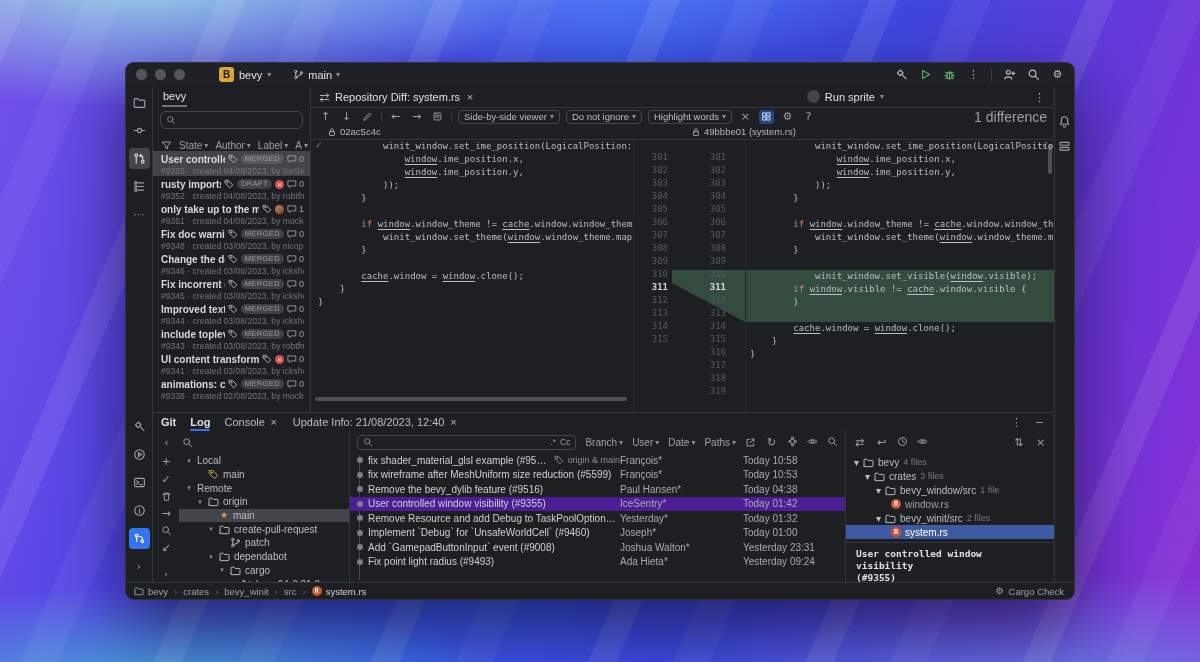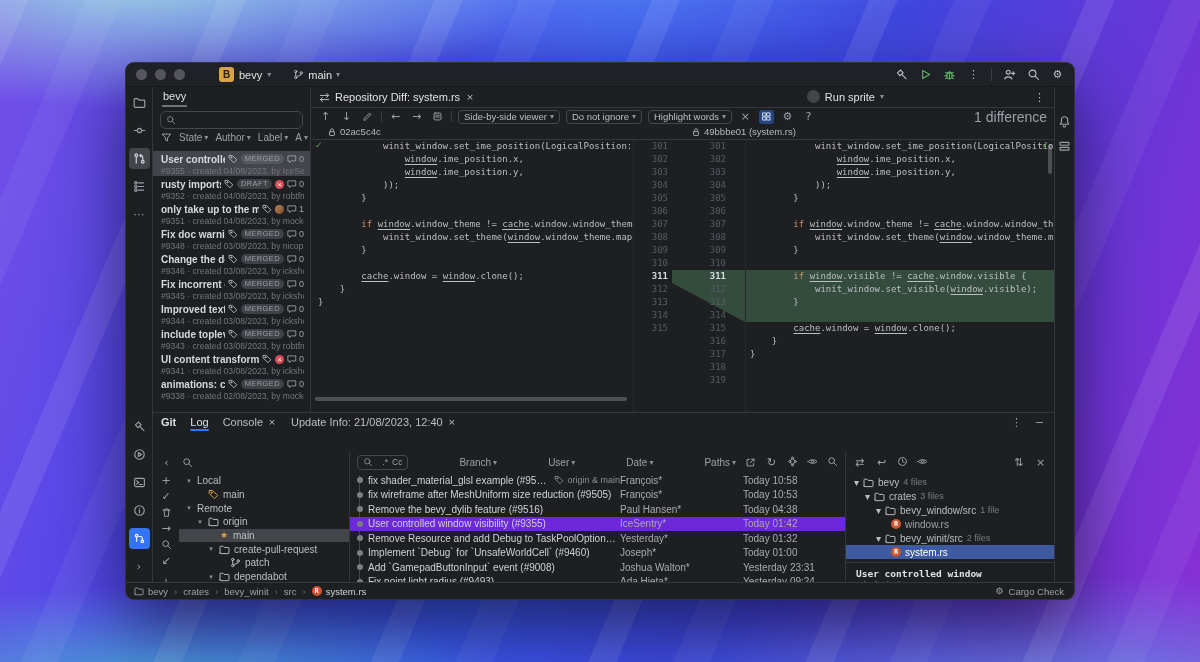--- a/index.html
+++ b/index.html
@@ -40,21 +40,21 @@
 .scell.active { background:#43454a; color:#d5d8de; }
 .scell.active-blue { background:#3574f0; color:#fff; }
 .centercol { flex:1; display:flex; flex-direction:column; min-width:0; }
 .rstrip { flex:0 0 20px; border-left:1px solid #35373c; display:flex; flex-direction:column; align-items:center; padding:28px 0 0 0; gap:12px; color:#9da0a8; }
 .toprow { flex:0 0 325px; display:flex; min-height:0; }
 
 .prpanel { flex:0 0 158px; border-right:1px solid #35373c; display:flex; flex-direction:column; min-width:0; overflow:hidden; }
 .pr-head { height:21px; display:flex; align-items:center; padding:0 9px; color:#dfe1e5; }
 .pr-head span { border-bottom:2px solid #6f737a; padding:2px 1px 3px; }
 .pr-search { margin:3px 7px 3px; height:18px; border:1px solid #45484e; border-radius:6px; display:flex; align-items:center; padding:0 5px; gap:3px; color:#8a8d93; }
-.pr-filters { height:19px; display:flex; align-items:flex-start; gap:7px; padding:0 8px; color:#9da0a8; font-size:10px; white-space:nowrap; overflow:hidden; }
+.pr-filters { height:19px; display:flex; align-items:flex-end; gap:7px; padding:0 8px; color:#9da0a8; font-size:10px; white-space:nowrap; overflow:hidden; }
 .pr-filters .f { display:flex; align-items:center; gap:2px; }
 .pr-list { flex:1; overflow:hidden; }
 .pr-item { height:25px; padding:2px 6px 0 8px; }
 .pr-item.sel { background:#43454a; }
 .pr-t1 { display:flex; align-items:center; gap:3px; height:12px; }
 .pr-title { color:#d5d8de; font-size:10px; font-weight:bold; white-space:nowrap; overflow:hidden; flex:1; min-width:0; }
 .badge { font-size:7.5px; letter-spacing:.4px; color:#9ca0a7; background:#3f4147; border-radius:6px; padding:1px 4px; line-height:1; }
 .pr-item.sel .badge { background:#55585e; }
 .xc { width:9px; height:9px; border-radius:50%; background:#d64f57; color:#fff; font-size:8px; line-height:9px; text-align:center; display:inline-block; }
 .ava { width:9px; height:9px; border-radius:50%; background:linear-gradient(135deg,#c58b5a,#6f452a); display:inline-block; }
@@ -75,59 +75,59 @@
 .dhash .hl { left:16px; } .dhash .hr { left:380px; }
 .editor { flex:1; position:relative; display:flex; min-height:0; font-family:"DejaVu Sans Mono", monospace; }
 .pane { overflow:hidden; position:relative; }
 .pane.l { flex:0 0 322px; } .pane.r { flex:1; }
 .code-line { height:13px; line-height:13px; font-size:9px; white-space:pre; color:#bcbec4; padding-left:7px; }
 .pane.r .code-line { padding-left:4px; }
 .code-line.ins { background:#344c3e; }
 .kw { color:#cf8e6d; }
 .un { text-decoration:underline; text-underline-offset:2px;text-align:center; }
 .gutter { flex:0 0 113px; position:relative; border-left:1px solid #26282c; border-right:1px solid #26282c; }
-.nums { position:absolute; top:0; }
+.nums { position:absolute; top:11px; }
 .nums .num { height:13px; line-height:13px; font-size:9px; text-align:right; color:#565b63; }
 .nums .num.cur { color:#d8dbe0; font-weight:bold; }
 #nums-left { left:0; width:34px; } #nums-right { left:56px; width:36px; }
 .wedge { position:absolute; left:38px; right:0; top:130px; height:52px; background:#344c3e; clip-path:polygon(0 0,100% 0,100% 100%,0 13px); }
 .chk { position:absolute; top:0; font-size:9px; color:#5c9e62; font-family:"DejaVu Sans", sans-serif; }
 .chk.l { left:4px; } .chk.r { right:5px; }
 .hsb { position:absolute; bottom:11px; left:4px; width:312px; height:4px; border-radius:2px; background:rgba(255,255,255,.22); }
 .vsb { position:absolute; top:4px; right:2px; width:4px; height:30px; border-radius:2px; background:rgba(255,255,255,.22); }
 
-.bottom { flex:1; border-top:1px solid #35373c; display:flex; flex-direction:column; min-height:0;gap:20px; }
+.bottom { flex:1; border-top:1px solid #35373c; display:flex; flex-direction:column; min-height:0; }
 .btabs { height:18px; flex:0 0 18px; display:flex; align-items:center; padding:0 8px; gap:14px; }
 .btabs .tool { color:#dfe1e5; font-weight:bold; }
 .btab { display:flex; align-items:center; gap:4px; height:18px; color:#bcbec4; position:relative; }
-.btab.sel { color:#dfe1e5; }
+.btab.sel { color:#dfe1e5;font-weight:bold; }
 .btab.sel::after { content:""; position:absolute; left:0; right:0; bottom:0; height:2px; background:#3574f0; border-radius:1px; }
 .btabs .right { margin-left:auto; display:flex; gap:10px; color:#9da0a8; }
 .bmain { flex:1; display:flex; min-height:0; }
 .bpane { display:flex; flex-direction:column; min-width:0; overflow:hidden; }
 .bbranches { flex:0 0 196px; }
 .bcommits { flex:0 0 497px; border-left:1px solid #35373c; border-right:1px solid #35373c; }
 .bdetails { flex:1; }
 .btool { height:22px; flex:0 0 22px; display:flex; align-items:center; gap:9px; padding:0 7px; color:#9da0a8; }
 .searchbox { width:240px; height:15px; border:1px solid #45484e; border-radius:4px; display:flex; align-items:center; gap:3px; padding:0 5px; color:#8a8d93; }
 .searchbox .mods { margin-left:auto; display:flex; gap:4px; font-size:8.5px; color:#9da0a8; }
 .filters { display:flex; gap:9px; font-size:10px; }
-.filters .f { display:flex; align-items:center; gap:2px;margin-left:42px; }
+.filters .f { display:flex; align-items:center; gap:2px; }
 .btool .rgroup { margin-left:auto; display:flex; gap:9px; }
 .brow { flex:1; display:flex; min-height:0; }
 .vtools { flex:0 0 26px; display:flex; flex-direction:column; align-items:center; gap:5px; padding:2px 0 3px; color:#9da0a8; }
 .vtools .grow { flex:1; }
 #branch-tree { flex:1; overflow:hidden; padding-top:1px; }
 .trow { height:13.7px; display:flex; align-items:center; gap:4px; font-size:10px; color:#bcbec4; white-space:nowrap; }
 .trow.sel { background:#43454a; }
 .trow .chevc { width:8px; font-size:7px; color:#8a8d93; text-align:center; font-family:"DejaVu Sans", sans-serif; }
 #commit-list { flex:1; overflow:hidden; position:relative; }
 #commit-list::before { content:""; position:absolute; left:9px; top:2px; bottom:2px; width:1px; background:#46484d; }
 .crow { height:14.5px; display:flex; align-items:center; font-size:10px; position:relative; padding-left:18px; }
-.crow.sel { background:#6d28d9; }
+.crow.sel { background:#4c1d95; }
 .crow .dot { position:absolute; left:6.5px; width:6px; height:6px; border-radius:50%; background:#7a7e87; }
 .crow .msg { flex:1; min-width:0; display:flex; align-items:center; gap:5px; color:#ced1d6; white-space:nowrap; overflow:hidden; }
 .crow .msg .mtxt { overflow:hidden; text-overflow:ellipsis; }
 .crow .reftag { margin-left:auto; display:flex; align-items:center; gap:3px; color:#8b8e95; font-size:9px; }
 .crow .author { flex:0 0 123px; color:#a8acb3; white-space:nowrap; overflow:hidden; }
 .crow .date { flex:0 0 102px; color:#a8acb3; white-space:nowrap; }
 #file-tree { padding-top:2px; }
 .frow { height:14px; display:flex; align-items:center; gap:4px; font-size:10px; color:#bcbec4; white-space:nowrap; }
 .frow .cnt { color:#787c83; font-size:9px; }
 .frow.sel { background:#3e5aa0; color:#fff; }
@@ -724,22 +724,22 @@
               <div class="code-line"><span>            winit_window.set_ime_position(LogicalPosition::new(</span></div>
                   <div class="code-line"><span>                </span><span class="un">window</span><span>.ime_position.x,</span></div>
                   <div class="code-line"><span>                </span><span class="un">window</span><span>.ime_position.y,</span></div>
                   <div class="code-line"><span>            ));</span></div>
                   <div class="code-line"><span>        }</span></div>
                   <div class="code-line"></div>
                   <div class="code-line"><span>        </span><span class="kw">if</span><span> </span><span class="un">window</span><span>.window_theme != </span><span class="un">cache</span><span>.window.window_theme {</span></div>
                   <div class="code-line"><span>            winit_window.set_theme(</span><span class="un">window</span><span>.window_theme.map(convert_window_theme));</span></div>
                   <div class="code-line"><span>        }</span></div>
                   <div class="code-line"></div>
+                  <div class="code-line ins"><span>            winit_window.set_visible(</span><span class="un">window</span><span>.visible);</span></div>
                   <div class="code-line ins"><span>        </span><span class="kw">if</span><span> </span><span class="un">window</span><span>.visible != </span><span class="un">cache</span><span>.window.visible {</span></div>
-                  <div class="code-line ins"><span>            winit_window.set_visible(</span><span class="un">window</span><span>.visible);</span></div>
                   <div class="code-line ins"><span>        }</span></div>
                   <div class="code-line ins"></div>
                   <div class="code-line"><span>        </span><span class="un">cache</span><span>.window = </span><span class="un">window</span><span>.clone();</span></div>
                   <div class="code-line"><span>    }</span></div>
                   <div class="code-line"><span>}</span></div>
                   <div class="code-line"></div>
                   <div class="code-line"></div>
                 </div>
             </div>
           </div>
@@ -960,21 +960,21 @@
                         </span>
                         <span>origin &amp; main</span>
                       </span>
                     </div>
                     <span class="author">François*</span>
                     <span class="date">Today 10:58</span>
                   </div>
                   <div class="crow">
                     <span class="dot"></span>
                     <div class="msg">
-                      <span class="mtxt">fix wireframe after MeshUniform size reduction (#9505)</span>
+                      <span class="mtxt">fix wireframe after MeshUniform size reduction (#5599)</span>
                     </div>
                     <span class="author">François*</span>
                     <span class="date">Today 10:53</span>
                   </div>
                   <div class="crow">
                     <span class="dot"></span>
                     <div class="msg">
                       <span class="mtxt">Remove the bevy_dylib feature (#9516)</span>
                     </div>
                     <span class="author">Paul Hansen*</span>

